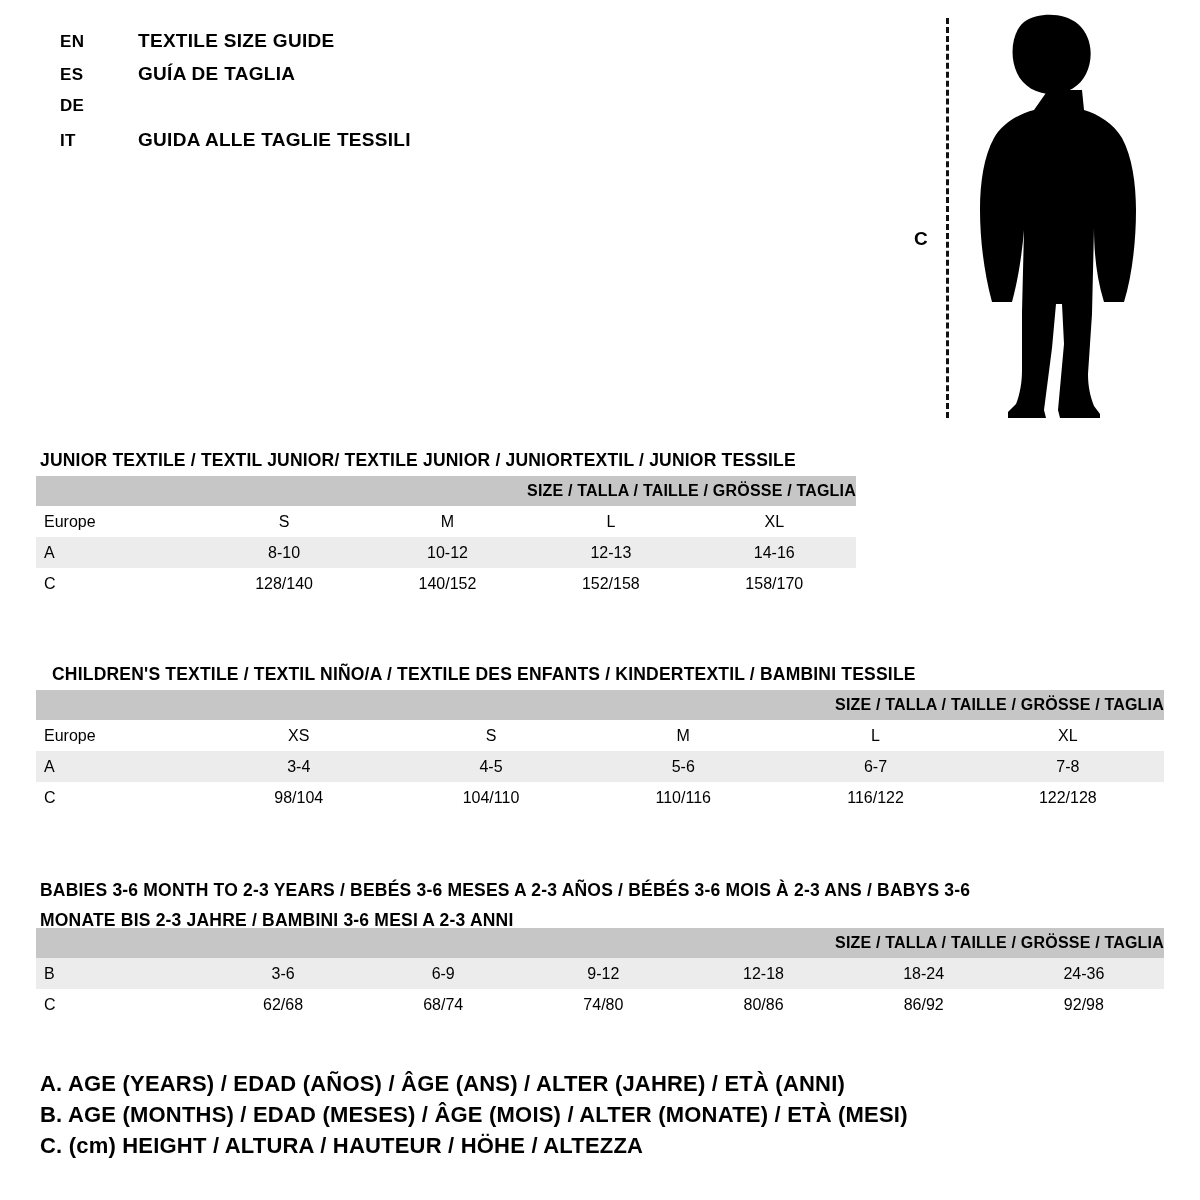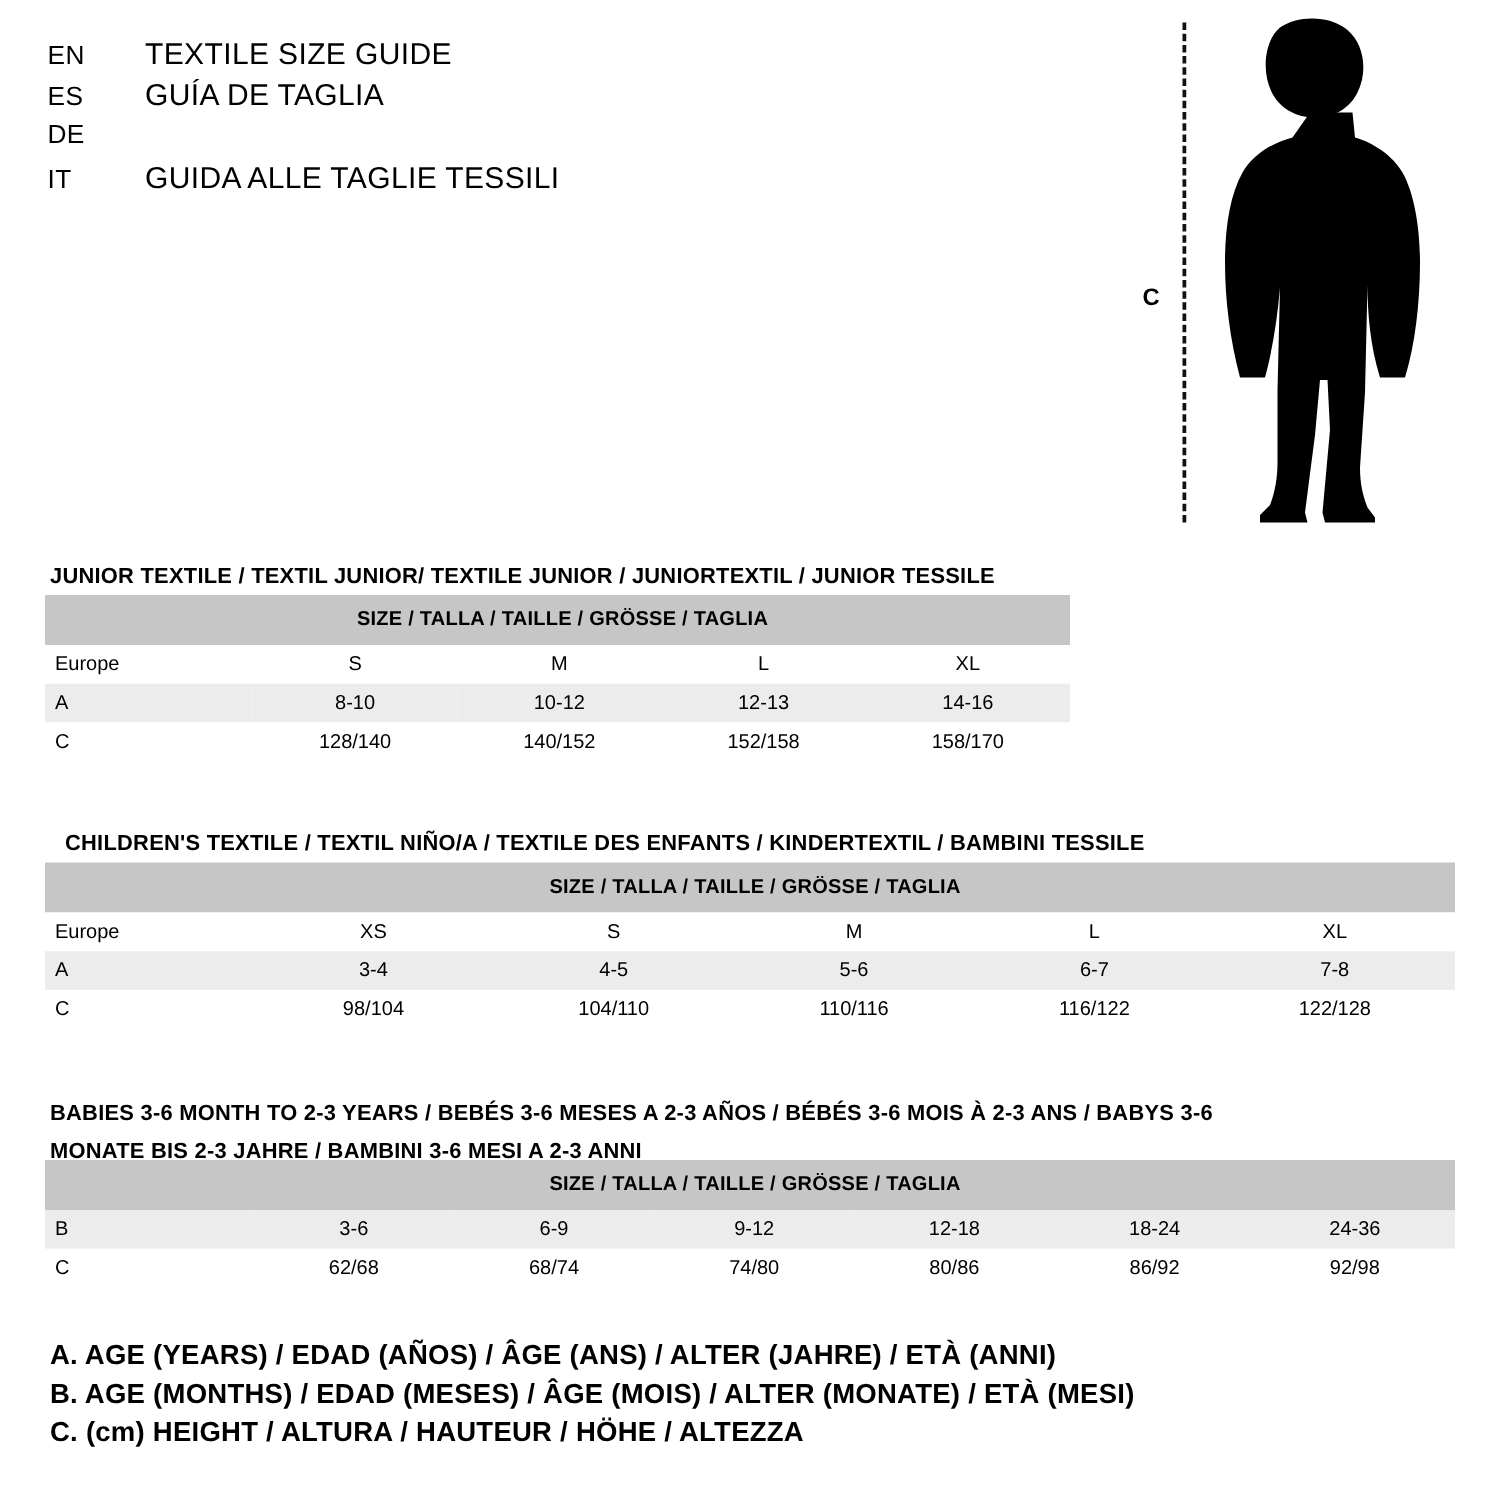--- a/index.html
+++ b/index.html
@@ -29,27 +29,28 @@
     top: 30px;
     width: 620px;
   }
   .lang-row {
     display: flex;
     align-items: baseline;
     height: 33px;
   }
   .lang-code {
     width: 78px;
-    font-size: 21px;
-    font-weight: normal;
+    font-size: 17px;
+    font-weight: bold;
     letter-spacing: 0.3px;
+    margin-left: 22px;
   }
   .lang-text {
-    font-size: 24px;
-    font-weight: normal;
+    font-size: 19px;
+    font-weight: bold;
     letter-spacing: 0.3px;
   }
 
   
   .figure-area {
     position: absolute;
     left: 900px;
     top: 10px;
     width: 260px;
     height: 410px;
@@ -100,25 +101,25 @@
   }
   .size-table td, .size-table th {
     padding: 0;
     height: 31px;
     font-weight: normal;
     text-align: center;
     vertical-align: middle;
   }
   .size-table .band {
     background: #c6c6c6;
-    text-align: center;
+    text-align: right;
     font-weight: bold;
     padding-left: 8px;
     font-size: 16px;
-    height: 40px;
+    height: 30px;
     letter-spacing: 0.2px;
     margin-left: 16px;
   }
   .size-table tr.shade td {
     background: #ececec;
   }
   .size-table tr.plain td {
     background: #ffffff;
   }
   .size-table td.rowlabel {

